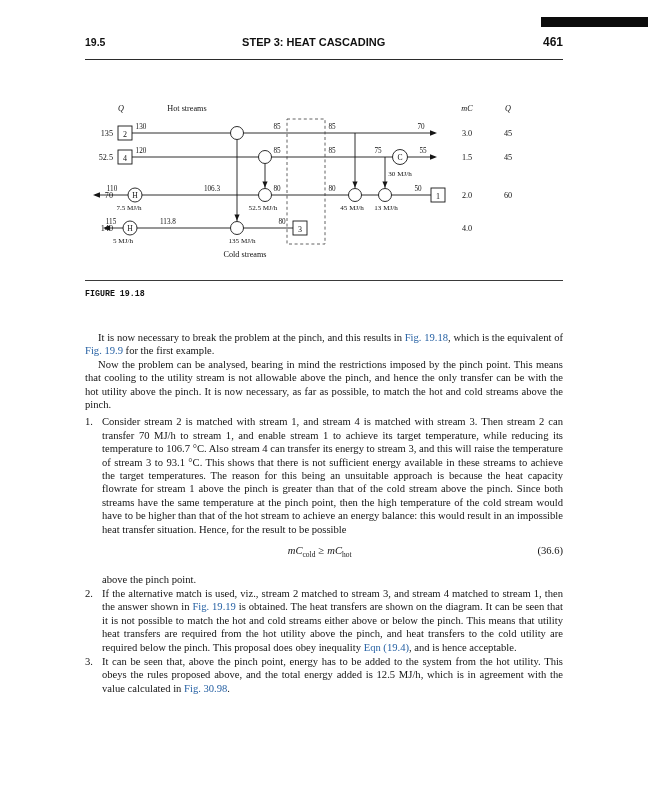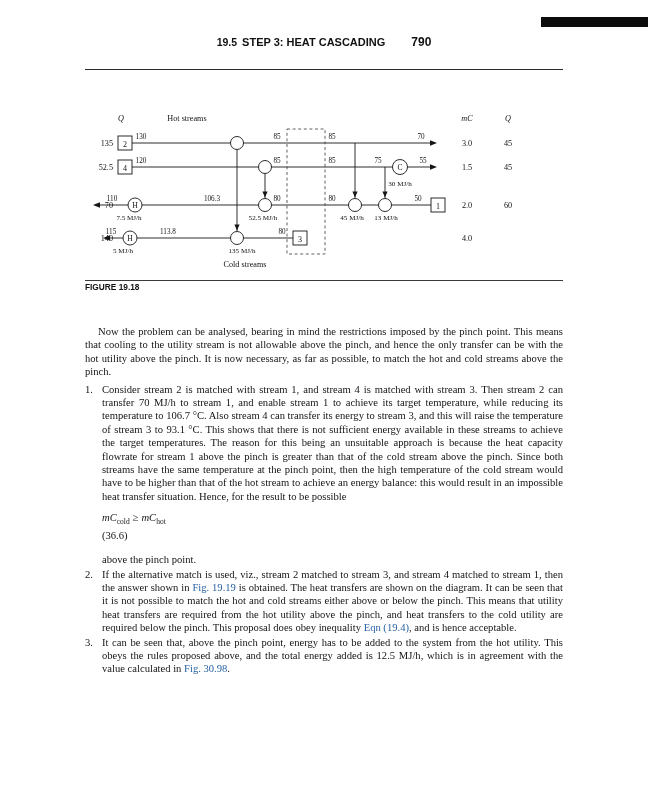--- a/index.html
+++ b/index.html
@@ -5,22 +5,22 @@
   * { margin:0; padding:0; box-sizing:border-box; }
   html,body { background:#ffffff; }
   body {
     width:648px; height:800px; position:relative; overflow:hidden;
     font-family:"Liberation Serif", serif; color:#161616;
   }
   .topbar { position:absolute; top:17px; right:0; width:107px; height:10px; background:#0c0c0c; }
   .content { position:absolute; left:85px; top:0; width:478px; }
 
   .running-header {
-    margin-top:35px; padding-bottom:20px; border-bottom:1px solid #2b2b2b;
-    display:flex; justify-content:center; align-items:baseline;
+    margin-top:35px; padding-bottom:10px; border-bottom:1px solid #2b2b2b;
+    display:flex; justify-content:space-between; align-items:baseline;
     font-family:"Liberation Sans", sans-serif; font-weight:bold; color:#111;
   }
   .running-header .sec { font-size:10.5px; margin-right:5px; }
   .running-header .ttl { font-size:11px; }
   .running-header .pagenum { font-size:12px; margin-left:26px; }
 
   .figure-wrap { margin-top:40px; }
   svg { display:block; }
   svg text { font-family:"Liberation Serif", serif; fill:#121212; }
   .t-small { font-size:7.2px; }
@@ -28,50 +28,50 @@
   .t-col   { font-size:8.2px; }
   .t-hdr   { font-size:8.2px; }
   .t-box   { font-size:8px; }
   .t-unit  { font-size:7.6px; }
   .ital    { font-style:italic; }
   .sline   { stroke:#161616; stroke-width:0.9; fill:none; }
   .sfill   { fill:#161616; stroke:none; }
   .node    { fill:#ffffff; stroke:#161616; stroke-width:0.9; }
   .pinchbox{ fill:none; stroke:#3a3a3a; stroke-width:0.8; stroke-dasharray:3 2.6; }
 
-  .figure-caption { border-top:1px solid #3a3a3a; margin-top:8px; padding-top:1px;
-    font-family:Liberation Sans, sans-serif; }
+  .figure-caption { border-top:1px solid #3a3a3a; margin-top:18px; padding-top:8px;
+    font-family:Liberation Mono, monospace; }
   .figure-caption .flabel { font-weight:bold; font-size:8.3px; color:#111; }
   .figure-caption .ftext  { font-size:8.8px; color:#222; margin-top:4px; }
 
   main { margin-top:33px; font-size:10.6px; line-height:13.4px; text-align:justify; color:#141414; }
   p.para { text-indent:13px; }
   .xref { color:#2862a4; }
   .numbered { margin-top:4px; }
   .list-item { display:flex; margin-top:1px; }
   .list-item .num { width:17px; flex:none; }
   .list-item .item-body { flex:1; }
-  .equation { display:flex; align-items:baseline; margin:8px 0 11px 0;flex-direction:column; }
+  .equation { display:flex; align-items:baseline; margin:8px 0 11px 0; }
   .eq-center { flex:1; text-align:center; }
   .eq-var { font-style:italic; }
   .eq-rel { font-style:normal; padding:0 3px; }
   .eq-center sub { font-size:7.5px; font-style:normal; }
   .eq-num { text-align:right; }
 </style>
 </head>
 <body>
 
 <div class="topbar"></div>
 
 <div class="content">
 
   <header class="running-header">
     <span class="sec">19.5</span>
     <span class="ttl">STEP 3: HEAT CASCADING</span>
-    <span class="pagenum">790</span>
+    <span class="pagenum">461</span>
   </header>
 
   <div class="figure-wrap">
     <svg width="478" height="162" viewBox="0 0 478 162">
 
       <text class="t-hdr ital" x="36" y="11" text-anchor="middle">Q</text>
       <text class="t-hdr" x="102" y="11" text-anchor="middle">Hot streams</text>
       <text class="t-hdr ital" x="382" y="11" text-anchor="middle">mC</text>
       <text class="t-hdr ital" x="423" y="11" text-anchor="middle">Q</text>
 
@@ -180,20 +180,21 @@
       <text class="t-hdr" x="160" y="157" text-anchor="middle">Cold streams</text>
     </svg>
   </div>
 
   <div class="figure-caption">
     <div class="flabel">FIGURE 19.18</div>
   </div>
 
   <main>
     <section>
+        <p class="para"><span>It is now necessary to break the problem at the pinch, and this results in </span><span class="xref">Fig. 19.18</span><span>, which is the equivalent of </span><span class="xref">Fig. 19.9</span><span> for the first example.</span></p>
         <p class="para"><span>Now the problem can be analysed, bearing in mind the restrictions imposed by the pinch point. This means that cooling to the utility stream is not allowable above the pinch, and hence the only transfer can be with the hot utility above the pinch. It is now necessary, as far as possible, to match the hot and cold streams above the pinch.</span></p>
       </section>
     <div class="numbered">
         <div class="list-item">
           <span class="num">1.</span>
           <div class="item-body">
             <div><span>Consider stream 2 is matched with stream 1, and stream 4 is matched with stream 3. Then stream 2 can transfer 70 MJ/h to stream 1, and enable stream 1 to achieve its target temperature, while reducing its temperature to 106.7 °C. Also stream 4 can transfer its energy to stream 3, and this will raise the temperature of stream 3 to 93.1 °C. This shows that there is not sufficient energy available in these streams to achieve the target temperatures. The reason for this being an unsuitable approach is because the heat capacity flowrate for stream 1 above the pinch is greater than that of the cold stream above the pinch. Since both streams have the same temperature at the pinch point, then the high temperature of the cold stream would have to be higher than that of the hot stream to achieve an energy balance: this would result in an impossible heat transfer situation. Hence, for the result to be possible</span></div>
             <div class="equation">
               <span class="eq-center"><span class="eq-var">mC</span><sub>cold</sub><span class="eq-rel">≥</span><span class="eq-var">mC</span><sub>hot</sub></span>
               <span class="eq-num">(36.6)</span>

